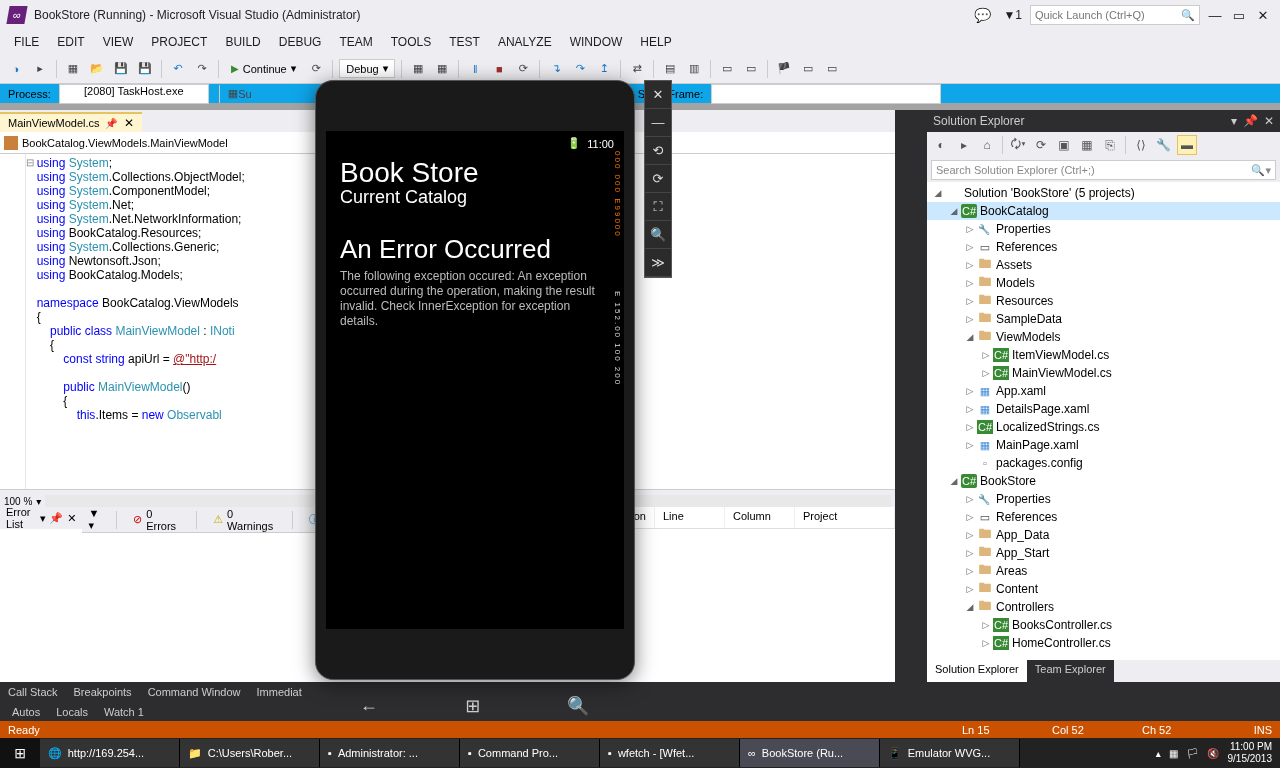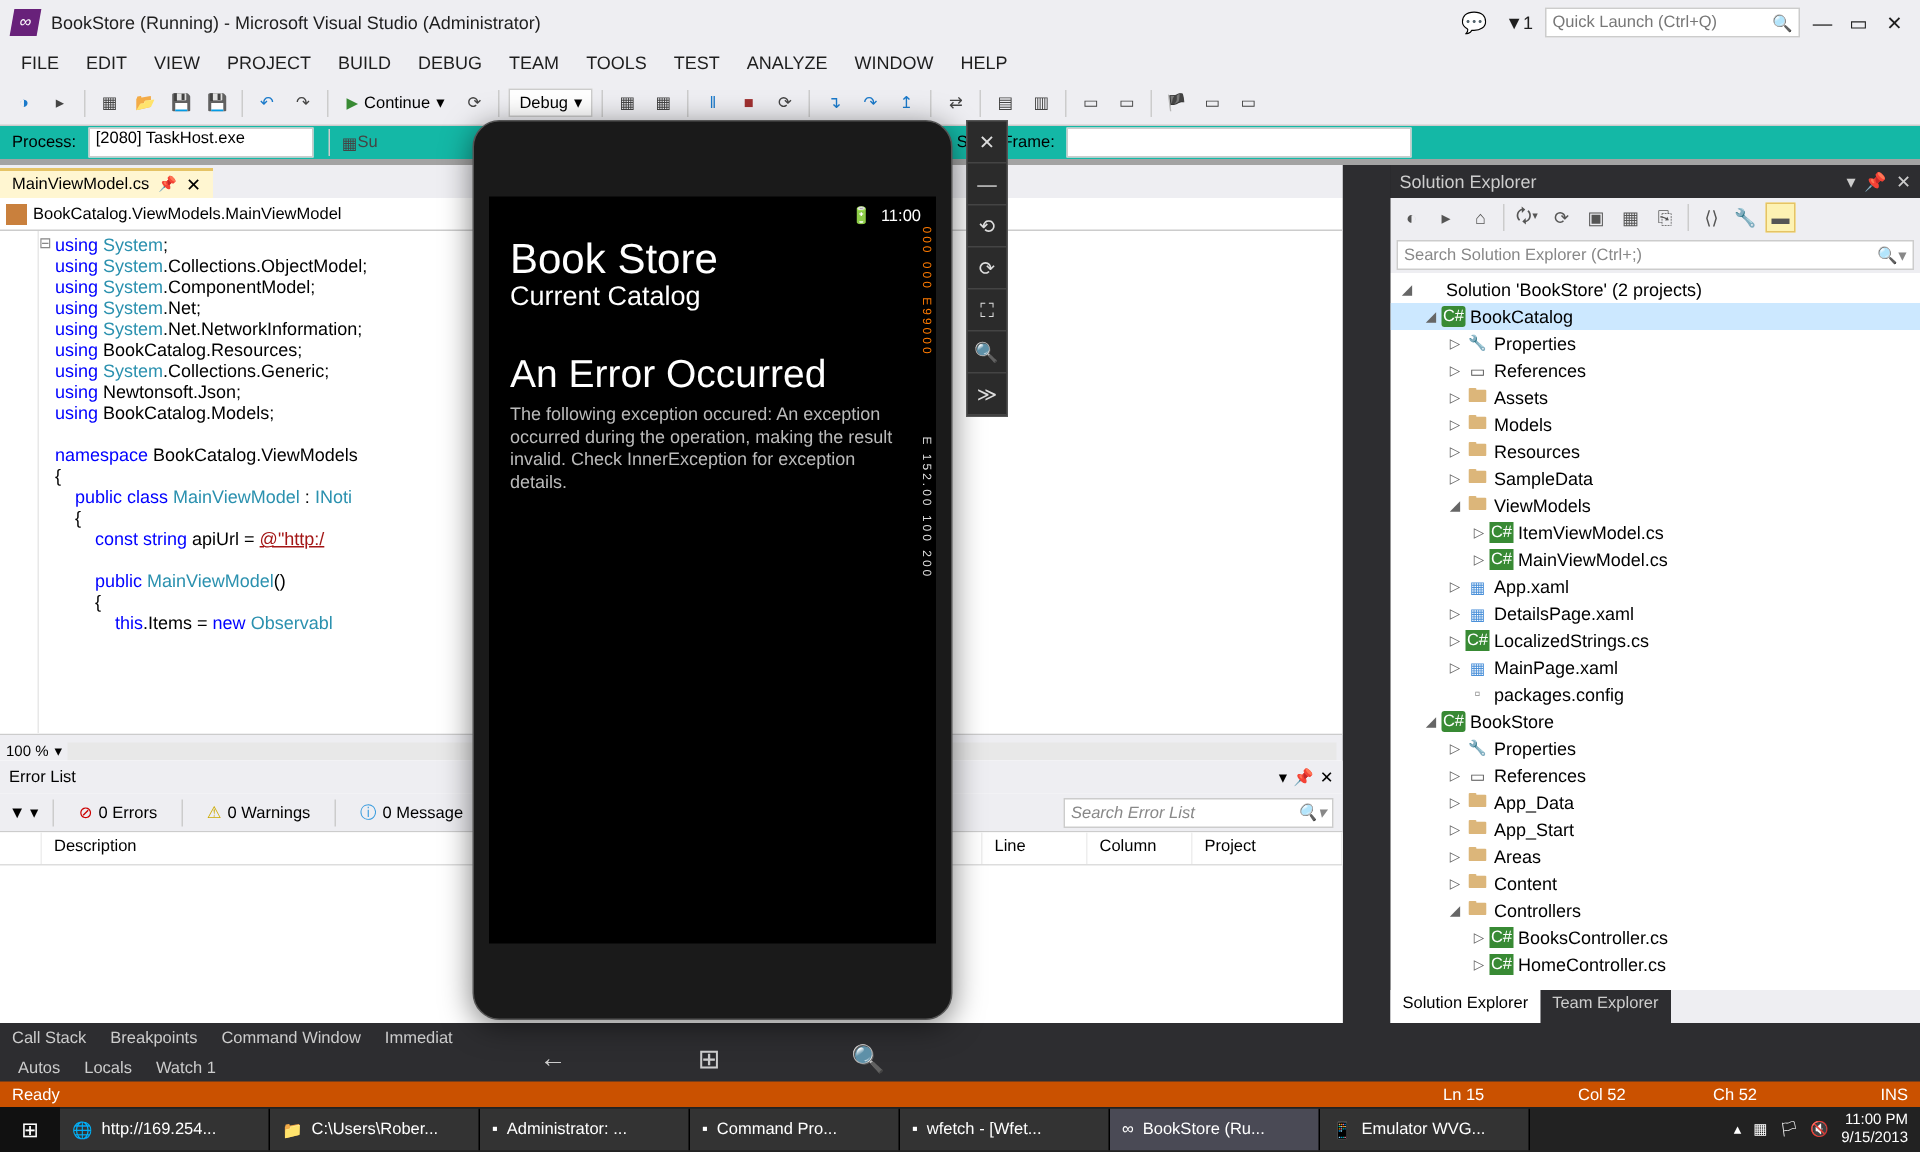--- a/index.html
+++ b/index.html
@@ -21,21 +21,21 @@
 
 
 .toolbar { height:30px; background:#eeeef2; border-bottom:1px solid #ccc; display:flex; align-items:center; padding:0 6px; gap:4px; font-size:11px; }
 .tb-btn { width:20px; height:20px; display:flex; align-items:center; justify-content:center; cursor:pointer; color:#444; }
 .tb-sep { width:1px; height:18px; background:#ccc; margin:0 2px; }
 .tb-drop { padding:2px 6px; border:1px solid #ccc; background:#fff; font-size:11px; display:flex; align-items:center; gap:4px; }
 .tb-continue { display:flex; align-items:center; gap:4px; padding:2px 6px; }
 .tb-continue::before { content:"▶"; color:#388a34; font-size:10px; }
 
 
-.procbar { height:26px; background:#14b8a6; border-bottom:4px solid #a3a3a3; display:flex; align-items:center; padding:0 8px; font-size:11px; gap:8px; }
+.procbar { height:26px; background:#0ea5e9; border-bottom:7px solid #a3a3a3; display:flex; align-items:center; padding:0 8px; font-size:11px; gap:8px;text-align:center; }
 .procbar select,.procbar .combo { height:20px; border:1px solid #ccc; background:#fff; font-size:11px; padding:0 4px; }
 
 
 .mainwrap { display:flex; height:calc(768px - 30px - 24px - 30px - 26px - 19px - 19px - 18px - 30px); }
 .leftcol { flex:1; display:flex; flex-direction:column; background:#fff; min-width:0; }
 .rightcol { width:353px; background:#252526; display:flex; flex-direction:column;margin-left:32px; }
 
 
 .edtabs { height:22px; background:#eeeef2; display:flex; align-items:flex-end; }
 .edtab { background:#fff6d1; border-top:2px solid #e5c365; padding:2px 8px; font-size:11px; display:flex; align-items:center; gap:6px; }
@@ -53,21 +53,21 @@
 .editor .outline { position:absolute; left:26px; top:2px; font-size:10px; color:#888; }
 .kw { color:#0000ff; }
 .typ { color:#2b91af; }
 .str { color:#a31515; }
 .line { white-space:pre; }
 
 
 .zoombar { height:18px; background:#eeeef2; border-top:1px solid #ccc; display:flex; align-items:flex-end; font-size:10px; padding:0 4px; gap:4px; }
 
 
-.errpane { height:175px; display:flex; flex-direction:column; background:#fff; }
+.errpane { height:175px; display:flex; flex-direction:row; background:#fff; }
 .paneheader { height:22px; background:#eeeef2; display:flex; align-items:center; padding:0 6px; font-size:11px; justify-content:space-between; }
 .paneheader .ph-right { display:flex; gap:4px; }
 .paneheader .ph-btn { cursor:pointer; font-size:11px; }
 .errtoolbar { height:26px; background:#eeeef2; border-bottom:1px solid #ccc; display:flex; align-items:center; padding:0 6px; gap:8px; font-size:11px; }
 .errfilter { display:flex; align-items:center; gap:4px; padding:2px 6px; }
 .errsearch { margin-left:auto; width:180px; height:20px; border:1px solid #ccc; background:#fff; display:flex; align-items:center; padding:0 4px; justify-content:space-between; color:#888;font-style:italic; }
 .errgrid { flex:1; background:#fff; }
 .errhead { height:22px; background:#fff; border-bottom:1px solid #ddd; display:flex; font-size:11px; }
 .errhead div { padding:3px 8px; border-right:1px solid #eee; }
 
@@ -334,21 +334,21 @@
     <div class="se-search">
       <div class="box">
           <span>Search Solution Explorer (Ctrl+;)</span>
           <span>🔍▾</span>
         </div>
     </div>
     <div class="se-tree" id="se-tree">
         <div class="tn" style="padding-left: 4px;">
           <span class="tw">◢</span>
           <span class="ic ic-sln"></span>
-          <span>Solution 'BookStore' (2 projects)</span>
+          <span>Solution 'BookStore' (5 projects)</span>
         </div>
         <div class="tn sel" style="padding-left: 20px;">
           <span class="tw">◢</span>
           <span class="ic ic-proj">C#</span>
           <span>BookCatalog</span>
         </div>
         <div class="tn" style="padding-left: 36px;">
           <span class="tw">▷</span>
           <span class="ic ic-wrench"></span>
           <span>Properties</span>

